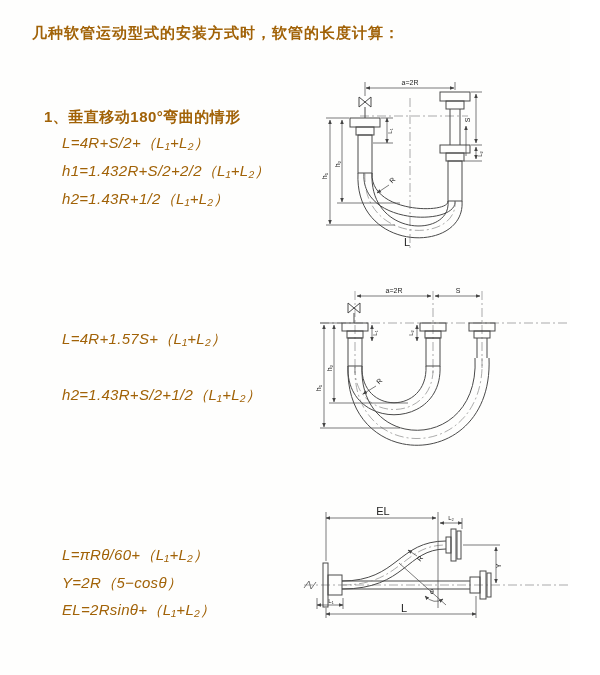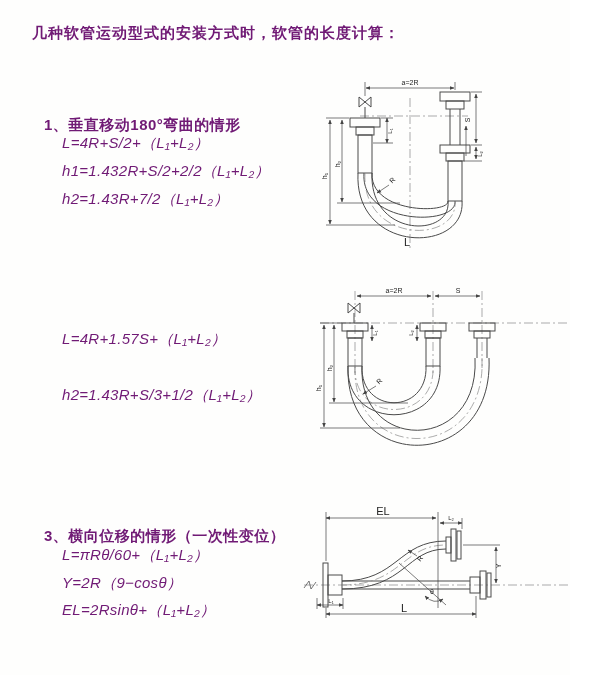--- a/index.html
+++ b/index.html
@@ -1,21 +1,21 @@
 <!DOCTYPE html>
 <html><head>
 <meta charset="utf-8">
 <style>
   html,body{margin:0;padding:0;}
   .page{
     position:relative;width:570px;height:675px;background:#fefefdff;
-    font-family:"Liberation Sans","DejaVu Sans",sans-serif;color:#701a75;overflow:hidden;
+    font-family:"Liberation Sans","DejaVu Sans",sans-serif;color:#a16207;overflow:hidden;
   }
   .doc-title{position:absolute;left:32px;top:24px;font-size:15px;font-weight:bold;letter-spacing:1px;}
-  .heading{position:absolute;left:44px;font-size:15px;font-weight:bold;letter-spacing:0.5px;margin-top:8px;}
+  .heading{position:absolute;left:44px;font-size:15px;font-weight:bold;letter-spacing:0.5px;}
   .formula{position:absolute;left:62px;font-size:15px;font-weight:500;letter-spacing:0.3px;white-space:nowrap;font-style:italic;}
   .h1{top:108px}.f11{top:134px}.f12{top:162px}.f13{top:190px}
   .h2{top:304px}.f21{top:330px}.f22{top:358px}.f23{top:386px}
   .h3{top:519px}.f31{top:546px}.f32{top:574px}.f33{top:601px}
   svg.diagram{position:absolute;}
   .d1{left:300px;top:68px;}
   .d2{left:300px;top:283px;}
   .d3{left:298px;top:498px;}
   svg .ln{stroke:#4a4a4a;stroke-width:1;fill:none;}
   svg .thin{stroke:#555;stroke-width:0.8;fill:none;}
@@ -29,21 +29,21 @@
 </head>
 <body>
 
 <div class="page">
 
   <div class="doc-title">几种软管运动型式的安装方式时，软管的长度计算：</div>
 
   <div class="heading h1">1、垂直移动180°弯曲的情形</div>
   <div class="formula f11">L=4R+S/2+（L₁+L₂）</div>
   <div class="formula f12">h1=1.432R+S/2+2/2（L₁+L₂）</div>
-  <div class="formula f13">h2=1.43R+7/2（L₁+L₂）</div>
+  <div class="formula f13">h2=1.43R+1/2（L₁+L₂）</div>
 
   <svg class="diagram d1" width="290" height="195" viewBox="0 0 290 195">
     <defs>
       <marker id="ar1" viewBox="0 0 10 10" refX="9" refY="5" markerWidth="6.5" markerHeight="6.5" orient="auto-start-reverse">
         <path d="M0,1 L10,5 L0,9 Z" fill="#444"></path>
       </marker>
       <pattern id="ht1" width="5" height="5" patternUnits="userSpaceOnUse">
         <path d="M0,0 L5,5 M5,0 L0,5" stroke="#666" stroke-width="0.7"></path>
       </pattern>
     </defs>
@@ -107,21 +107,21 @@
     <text class="dt" x="40" y="96" transform="rotate(-90 40 96)">h₂</text>
     <text class="dt" x="27" y="108" transform="rotate(-90 27 108)">h₁</text>
     <text class="dts" x="92" y="63" transform="rotate(-90 92 63)">L₁</text>
     <text class="dt" x="170" y="52" transform="rotate(-90 170 52)">S</text>
     <text class="dts" x="182" y="86" transform="rotate(-90 182 86)">L₂</text>
     <text class="dt" x="94" y="114" transform="rotate(-45 94 114)">R</text>
     <text class="big" x="107" y="178">L</text>
   </svg>
 
   <div class="formula f21">L=4R+1.57S+（L₁+L₂）</div>
-  <div class="formula f23">h2=1.43R+S/3+1/2（L₁+L₂）</div>
+  <div class="formula f23">h2=1.43R+S/2+1/2（L₁+L₂）</div>
 
   <svg class="diagram d2" width="295" height="180" viewBox="0 0 295 180">
     <defs>
       <marker id="ar2" viewBox="0 0 10 10" refX="9" refY="5" markerWidth="6.5" markerHeight="6.5" orient="auto-start-reverse">
         <path d="M0,1 L10,5 L0,9 Z" fill="#444"></path>
       </marker>
       <pattern id="ht2" width="5" height="5" patternUnits="userSpaceOnUse">
         <path d="M0,0 L5,5 M5,0 L0,5" stroke="#666" stroke-width="0.7"></path>
       </pattern>
     </defs>
@@ -175,23 +175,22 @@
 
     <text class="dt" x="94" y="10">a=2R</text>
     <text class="dt" x="158" y="10">S</text>
     <text class="dt" x="32" y="85" transform="rotate(-90 32 85)">h₂</text>
     <text class="dt" x="21" y="105" transform="rotate(-90 21 105)">h₁</text>
     <text class="dts" x="77" y="50" transform="rotate(-90 77 50)">L₁</text>
     <text class="dts" x="113" y="50" transform="rotate(-90 113 50)">L₂</text>
     <text class="dt" x="81" y="100" transform="rotate(-45 81 100)">R</text>
   </svg>
 
-  <div class="heading h3">3、横向位移的情形（一次性变位）</div>
   <div class="formula f31">L=πRθ/60+（L₁+L₂）</div>
-  <div class="formula f32">Y=2R（9−cosθ）</div>
+  <div class="formula f32">Y=2R（5−cosθ）</div>
   <div class="formula f33">EL=2Rsinθ+（L₁+L₂）</div>
 
   <svg class="diagram d3" width="300" height="175" viewBox="0 0 300 175">
     <defs>
       <marker id="ar3" viewBox="0 0 10 10" refX="9" refY="5" markerWidth="6.5" markerHeight="6.5" orient="auto-start-reverse">
         <path d="M0,1 L10,5 L0,9 Z" fill="#444"></path>
       </marker>
     </defs>
 
     <g>

